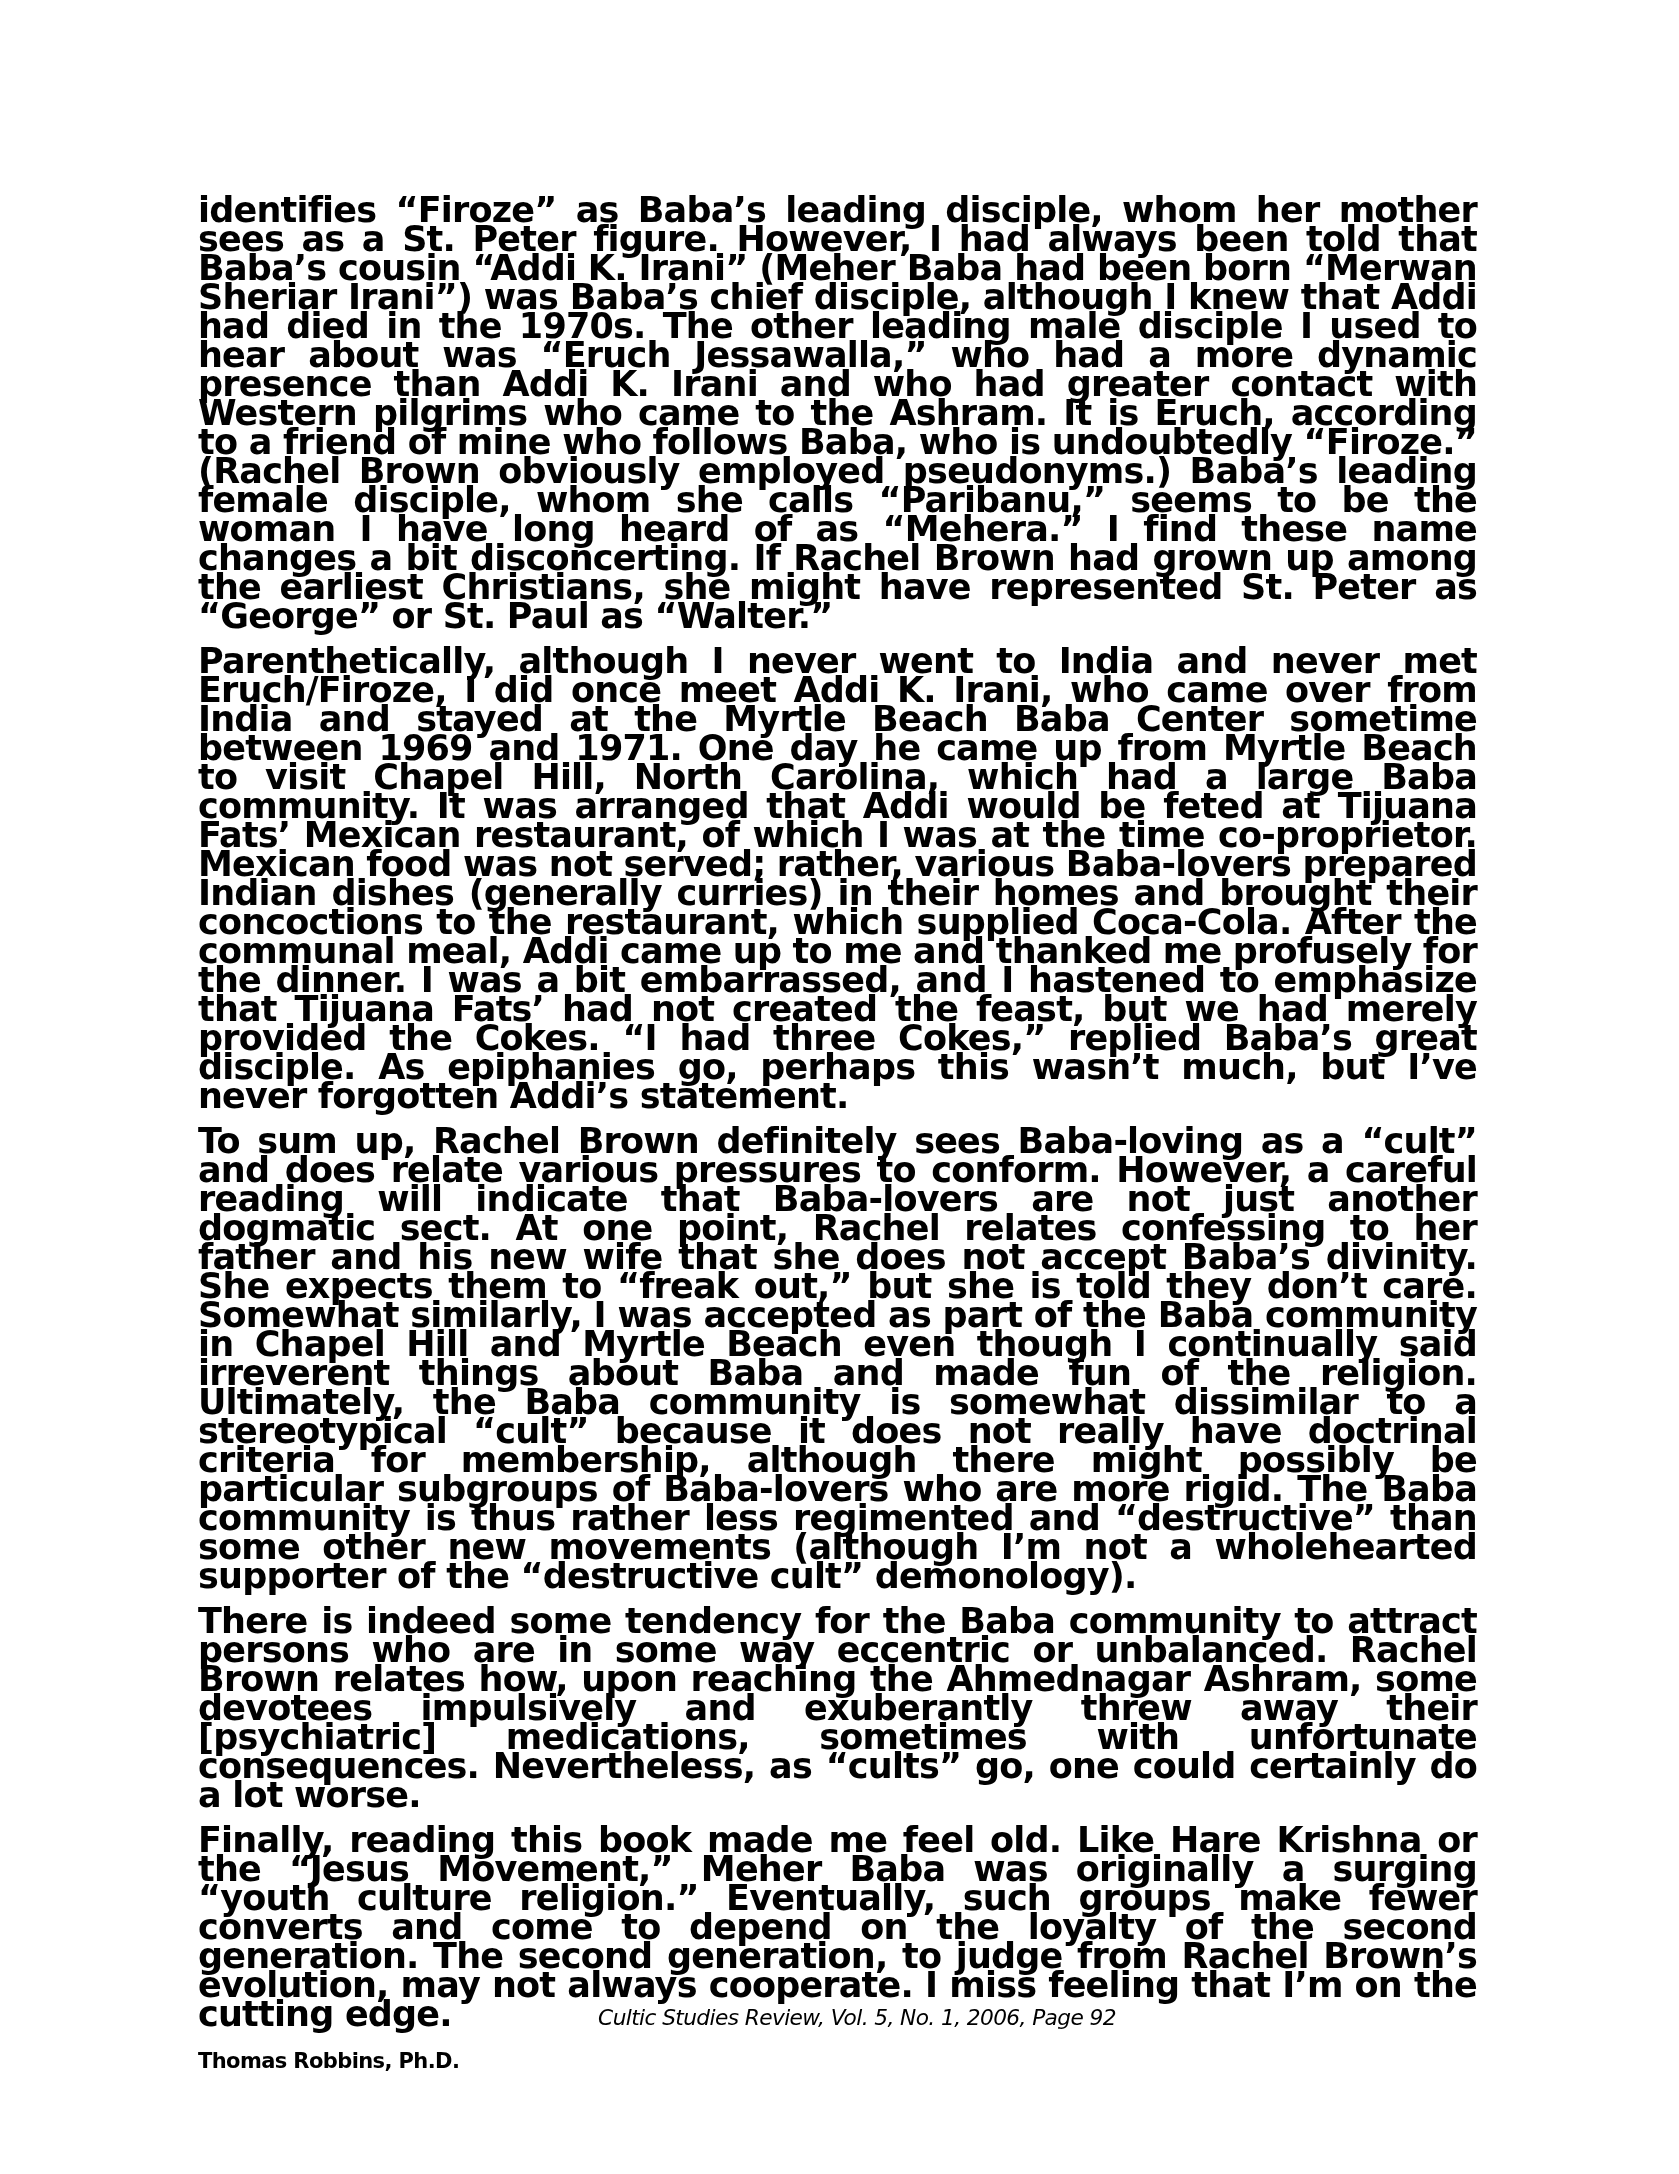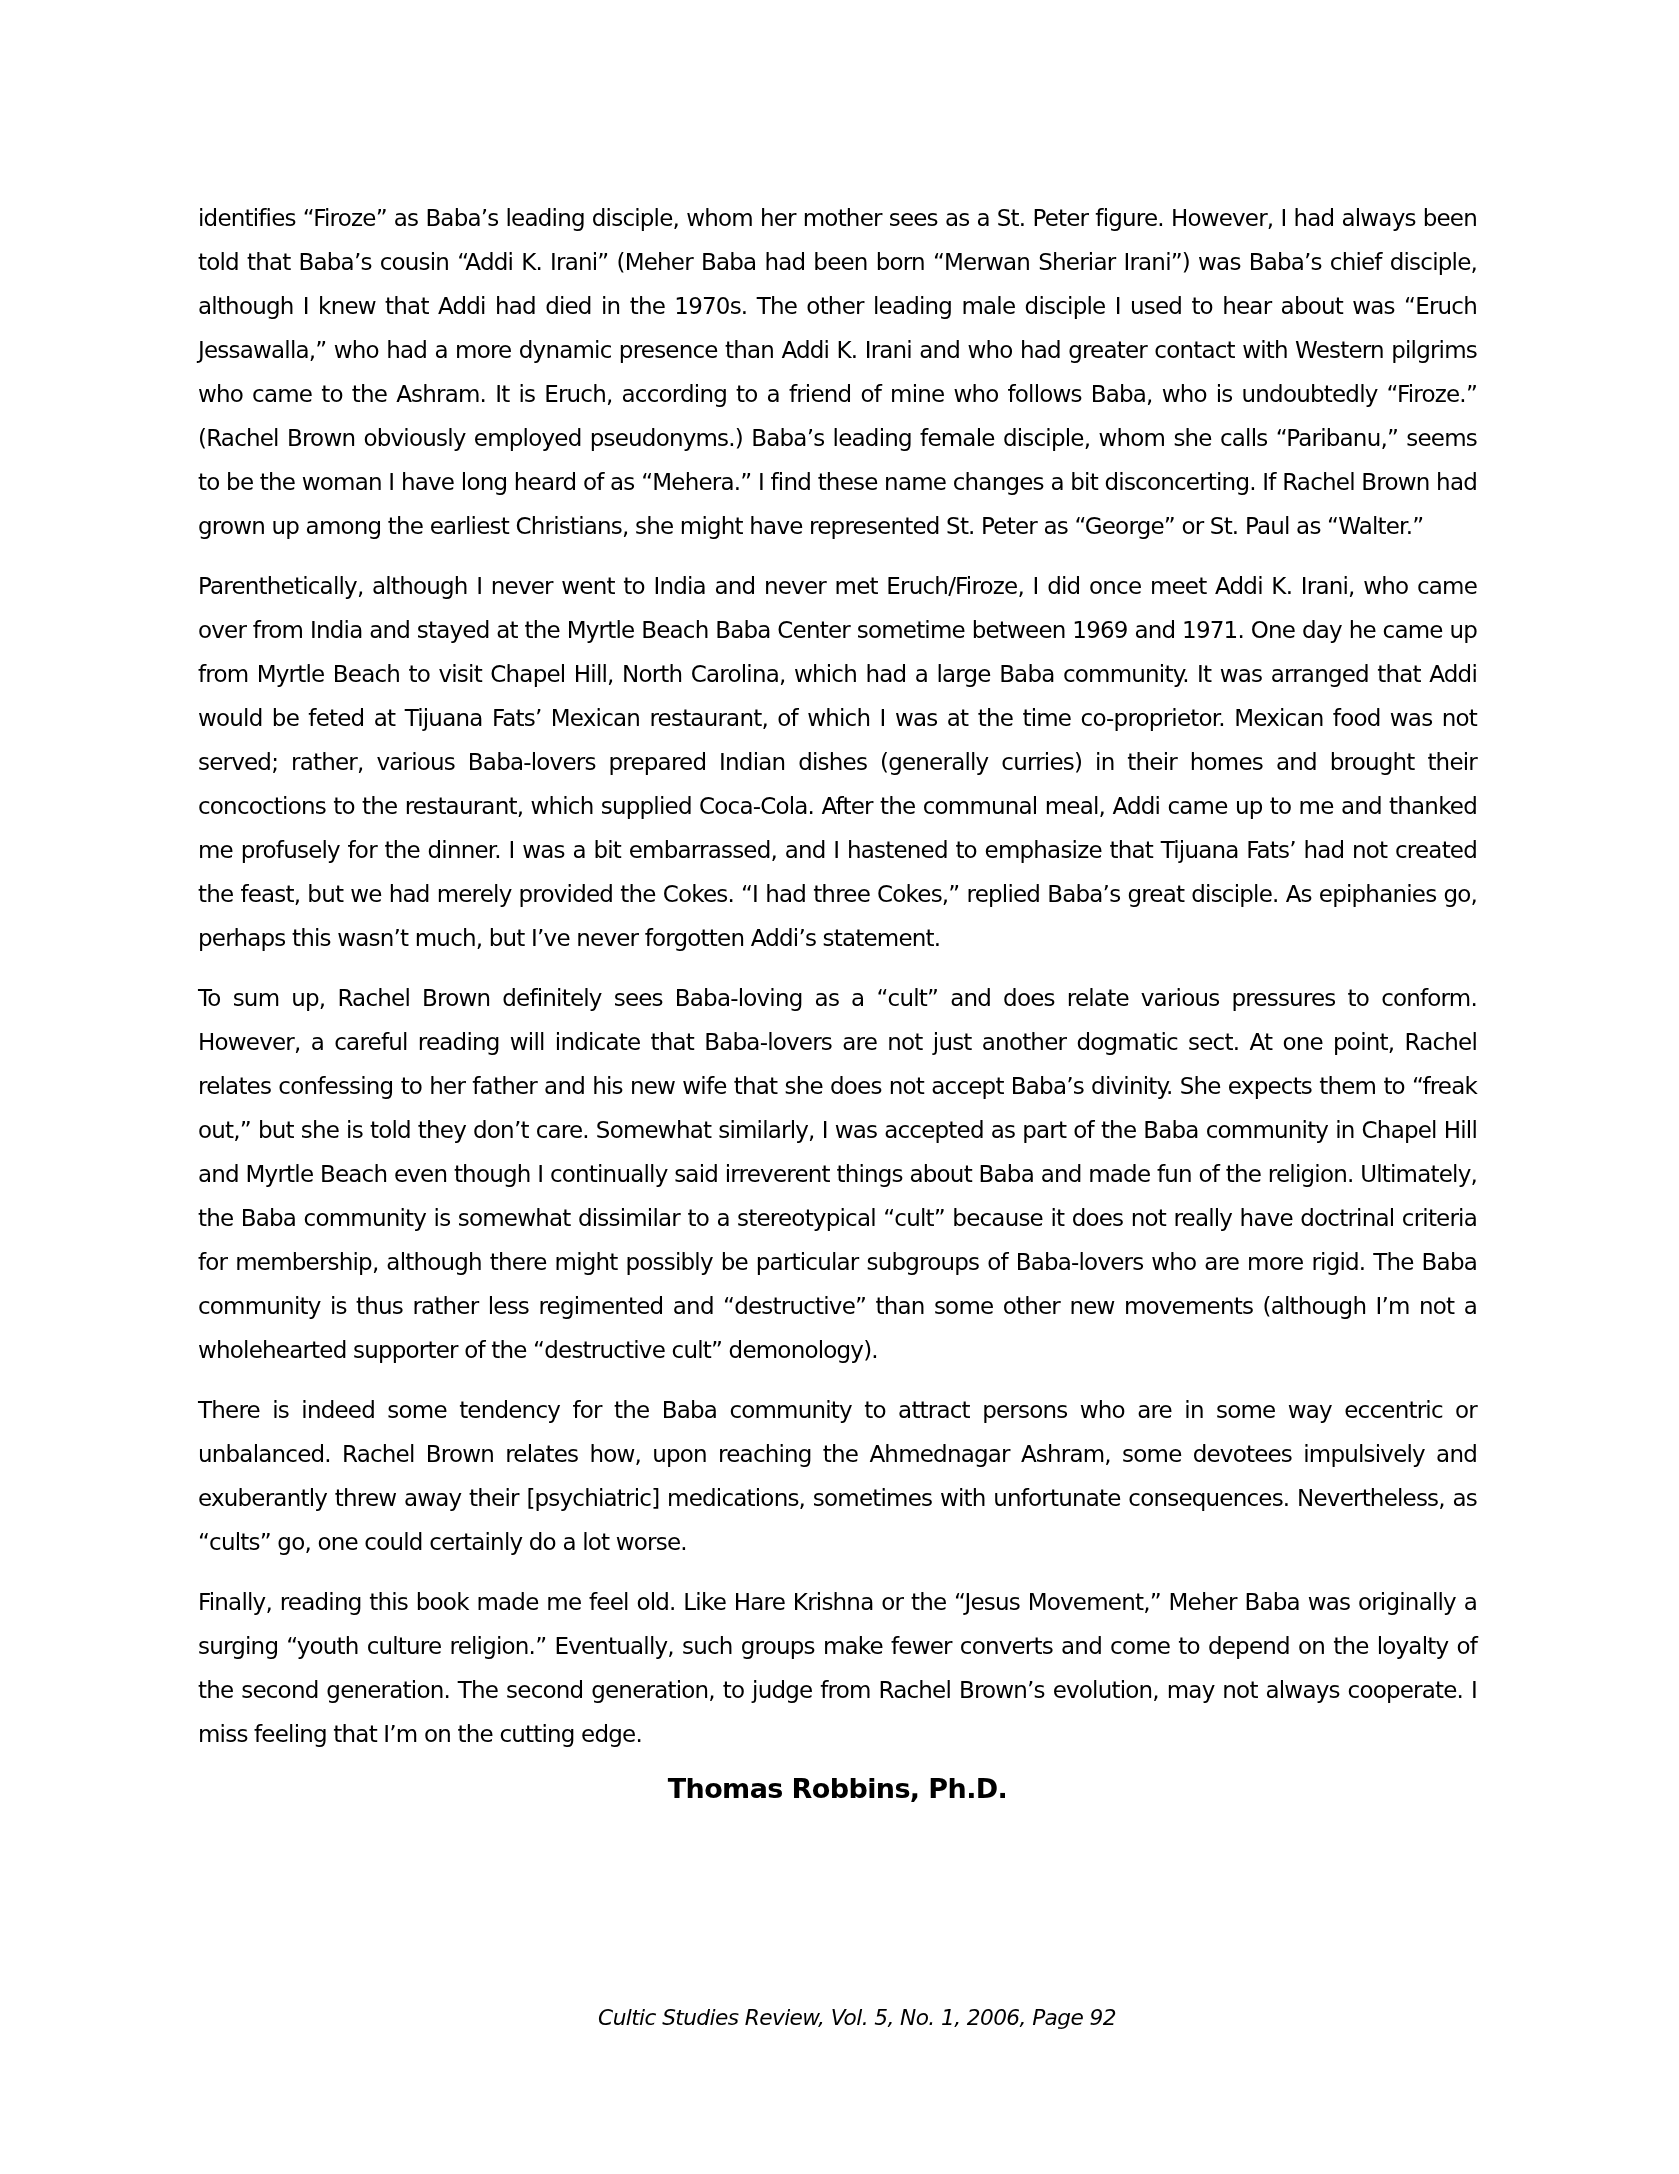--- a/index.html
+++ b/index.html
@@ -16,31 +16,32 @@
       font-family: "DejaVu Sans", sans-serif;
     }
     .page {
       position: absolute;
       left: 198px;
       top: 196px;
       width: 1279px;
     }
     .para {
       margin: 0 0 16px 0;
-      font-size: 23px;
-      line-height: 44px;
+      font-size: 35px;
+      line-height: 29px;
       text-align: justify;
       letter-spacing: -0.8px;
       word-spacing: 0px;
+      font-weight: bold;
     }
     .signature {
       margin: 13px 0 0 0;
-      text-align: center;
+      text-align: left;
       font-weight: bold;
-      font-size: 27px;
+      font-size: 21px;
       line-height: 33px;
       letter-spacing: -0.6px;
     }
     .footer {
       position: absolute;
       left: 0;
       top: 2004px;
       width: 1680px;
       text-align: center;
       font-style: italic;

